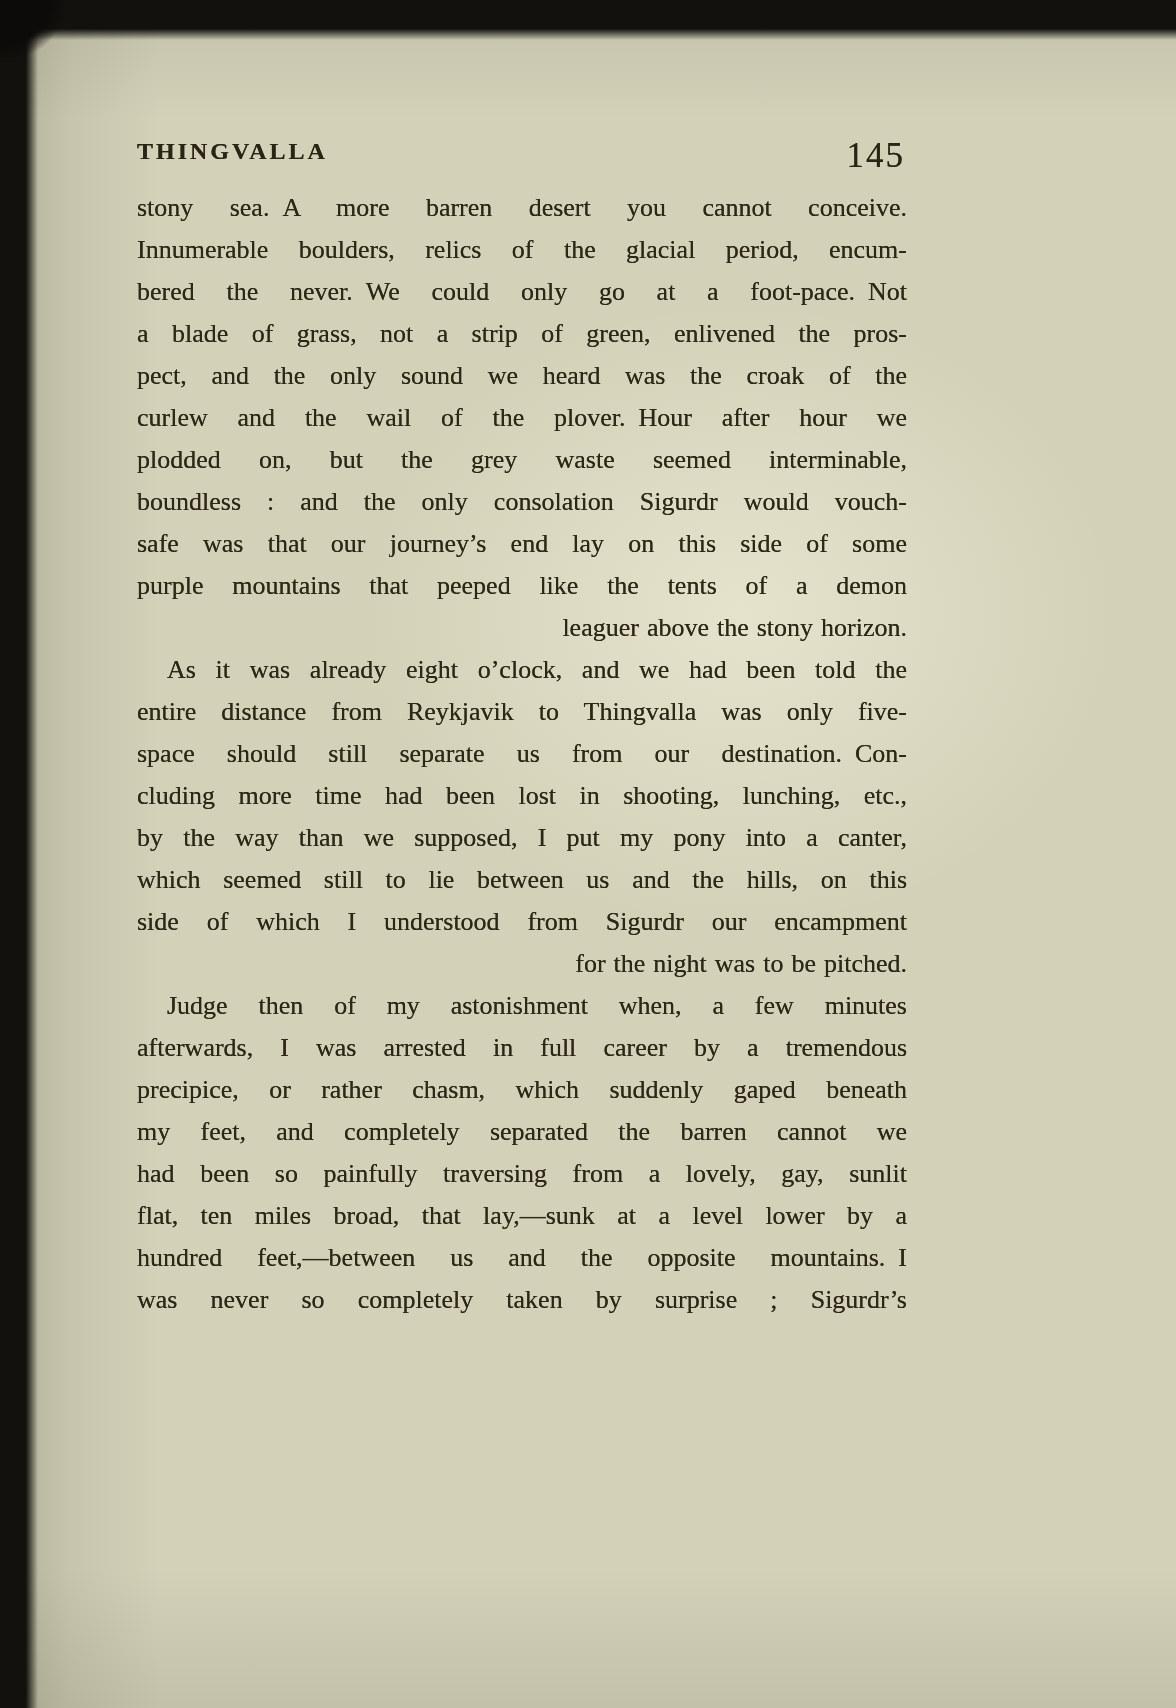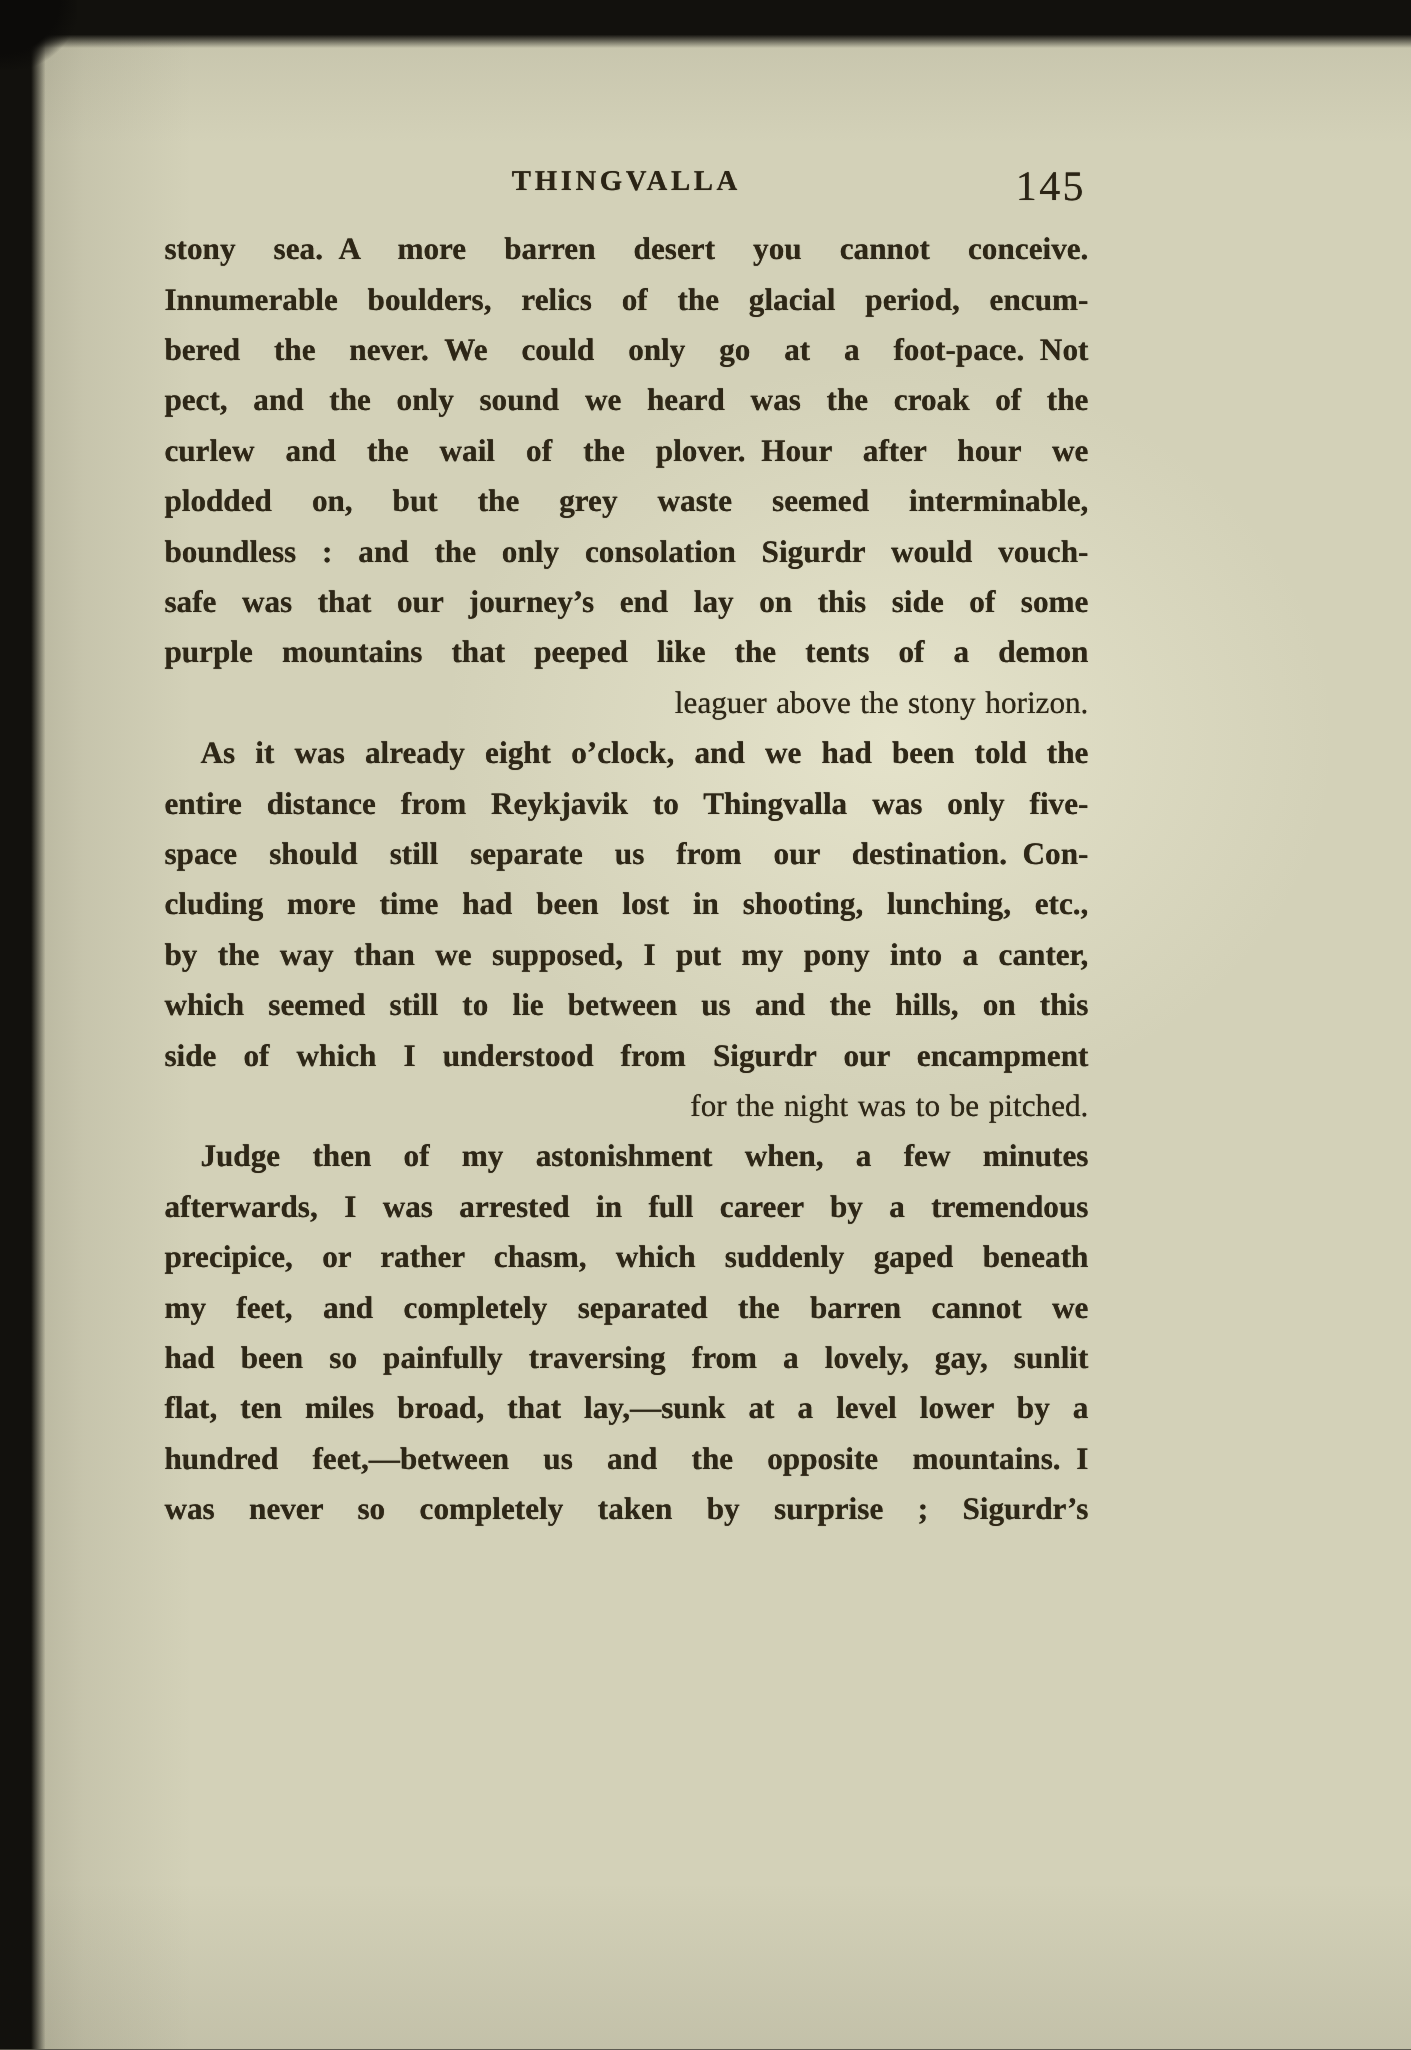--- a/index.html
+++ b/index.html
@@ -42,21 +42,20 @@
     position: absolute;
     left: 137px;
     top: 138px;
     width: 770px;
     height: 36px;
     color: #2b2415;
   }
   .page-title {
     position: absolute;
     left: 0; right: 0;
-    text-align: center;
     font-size: 24px;
     font-weight: bold;
     letter-spacing: 3px;
     text-shadow: 0 0 0.6px rgba(43,36,21,0.8);
   }
   .page-number {
     position: absolute;
     right: 2px;
     top: -2px;
     font-size: 35px;
@@ -77,21 +76,20 @@
     word-spacing: 1.5px;
     text-shadow: 0 0 0.6px rgba(46,39,23,0.85);
     white-space: nowrap;
     text-align: right;
   }
   .line.just {
     white-space: normal;
     text-align: justify;
     text-align-last: justify;
     text-justify: inter-word;
-    font-weight: bold;
   }
   .line.indent {
     text-indent: 30px;
   }
 </style>
 </head>
 <body>
 
 <div class="scan">
   <div class="edge-top"></div>
@@ -100,20 +98,21 @@
 
   <div class="page-header">
     <span class="page-title">THINGVALLA</span>
     <span class="page-number">145</span>
   </div>
 
   <div class="page-body">
       <div class="line just">stony sea. A more barren desert you cannot conceive.</div>
       <div class="line just">Innumerable boulders, relics of the glacial period, encum-</div>
       <div class="line just">bered the never. We could only go at a foot-pace. Not</div>
+      <div class="line just">a blade of grass, not a strip of green, enlivened the pros-</div>
       <div class="line just">pect, and the only sound we heard was the croak of the</div>
       <div class="line just">curlew and the wail of the plover. Hour after hour we</div>
       <div class="line just">plodded on, but the grey waste seemed interminable,</div>
       <div class="line just">boundless : and the only consolation Sigurdr would vouch-</div>
       <div class="line just">safe was that our journey’s end lay on this side of some</div>
       <div class="line just">purple mountains that peeped like the tents of a demon</div>
       <div class="line">leaguer above the stony horizon.</div>
       <div class="line just indent">As it was already eight o’clock, and we had been told the</div>
       <div class="line just">entire distance from Reykjavik to Thingvalla was only five-</div>
       <div class="line just">space should still separate us from our destination. Con-</div>

